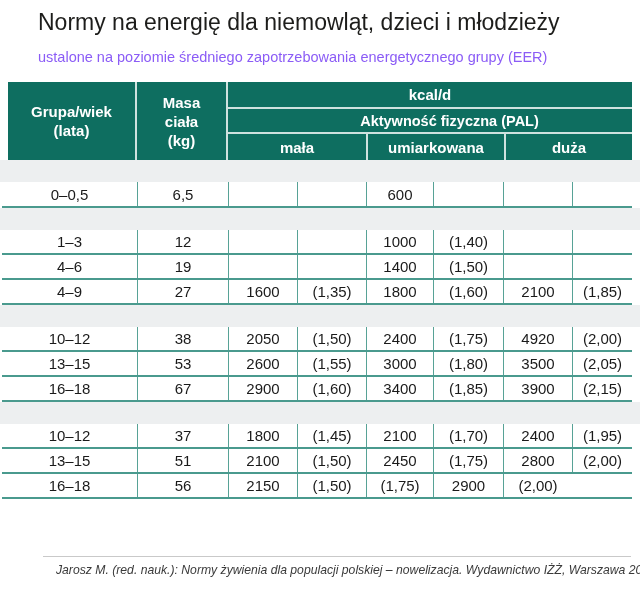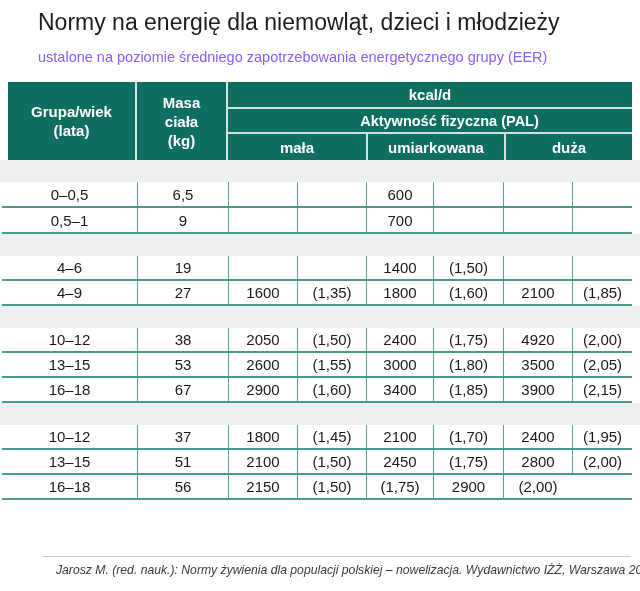--- a/index.html
+++ b/index.html
@@ -152,31 +152,31 @@
       <div class="row tall">
         <div class="cell">0–0,5</div>
         <div class="cell">6,5</div>
         <div class="cell"></div>
         <div class="cell"></div>
         <div class="cell">600</div>
         <div class="cell"></div>
         <div class="cell"></div>
         <div class="cell"></div>
       </div>
-      <div class="row tall">
-        <div class="cell">0,5–1</div>
-        <div class="cell">9</div>
-        <div class="cell"></div>
-        <div class="cell"></div>
-        <div class="cell">700</div>
-        <div class="cell"></div>
-        <div class="cell"></div>
-        <div class="cell"></div>
-      </div>
-      <div class="band"></div>
+      <div class="band"></div>
+      <div class="row">
+        <div class="cell">1–3</div>
+        <div class="cell">12</div>
+        <div class="cell"></div>
+        <div class="cell"></div>
+        <div class="cell">1000</div>
+        <div class="cell">(1,40)</div>
+        <div class="cell"></div>
+        <div class="cell"></div>
+      </div>
       <div class="row">
         <div class="cell">4–6</div>
         <div class="cell">19</div>
         <div class="cell"></div>
         <div class="cell"></div>
         <div class="cell">1400</div>
         <div class="cell">(1,50)</div>
         <div class="cell"></div>
         <div class="cell"></div>
       </div>

